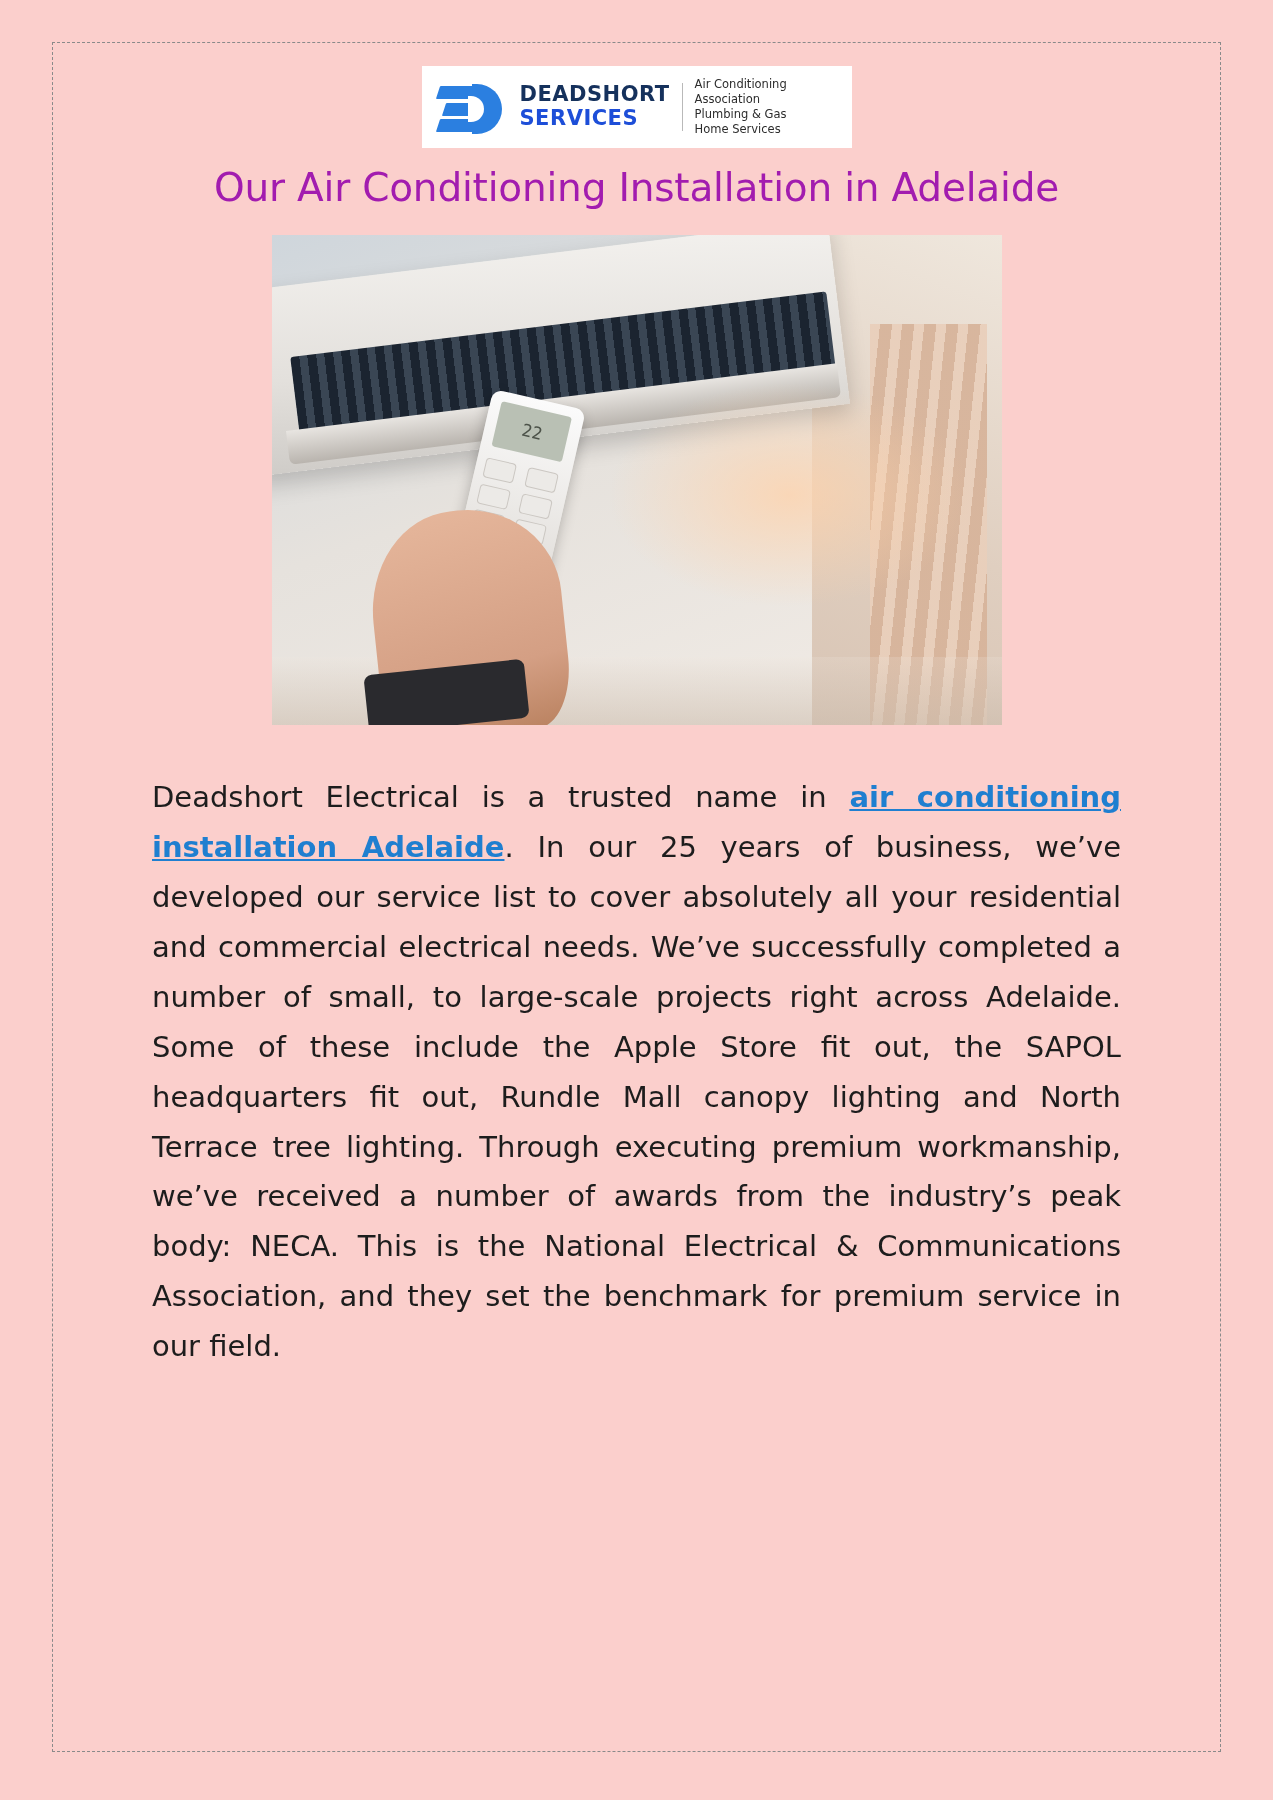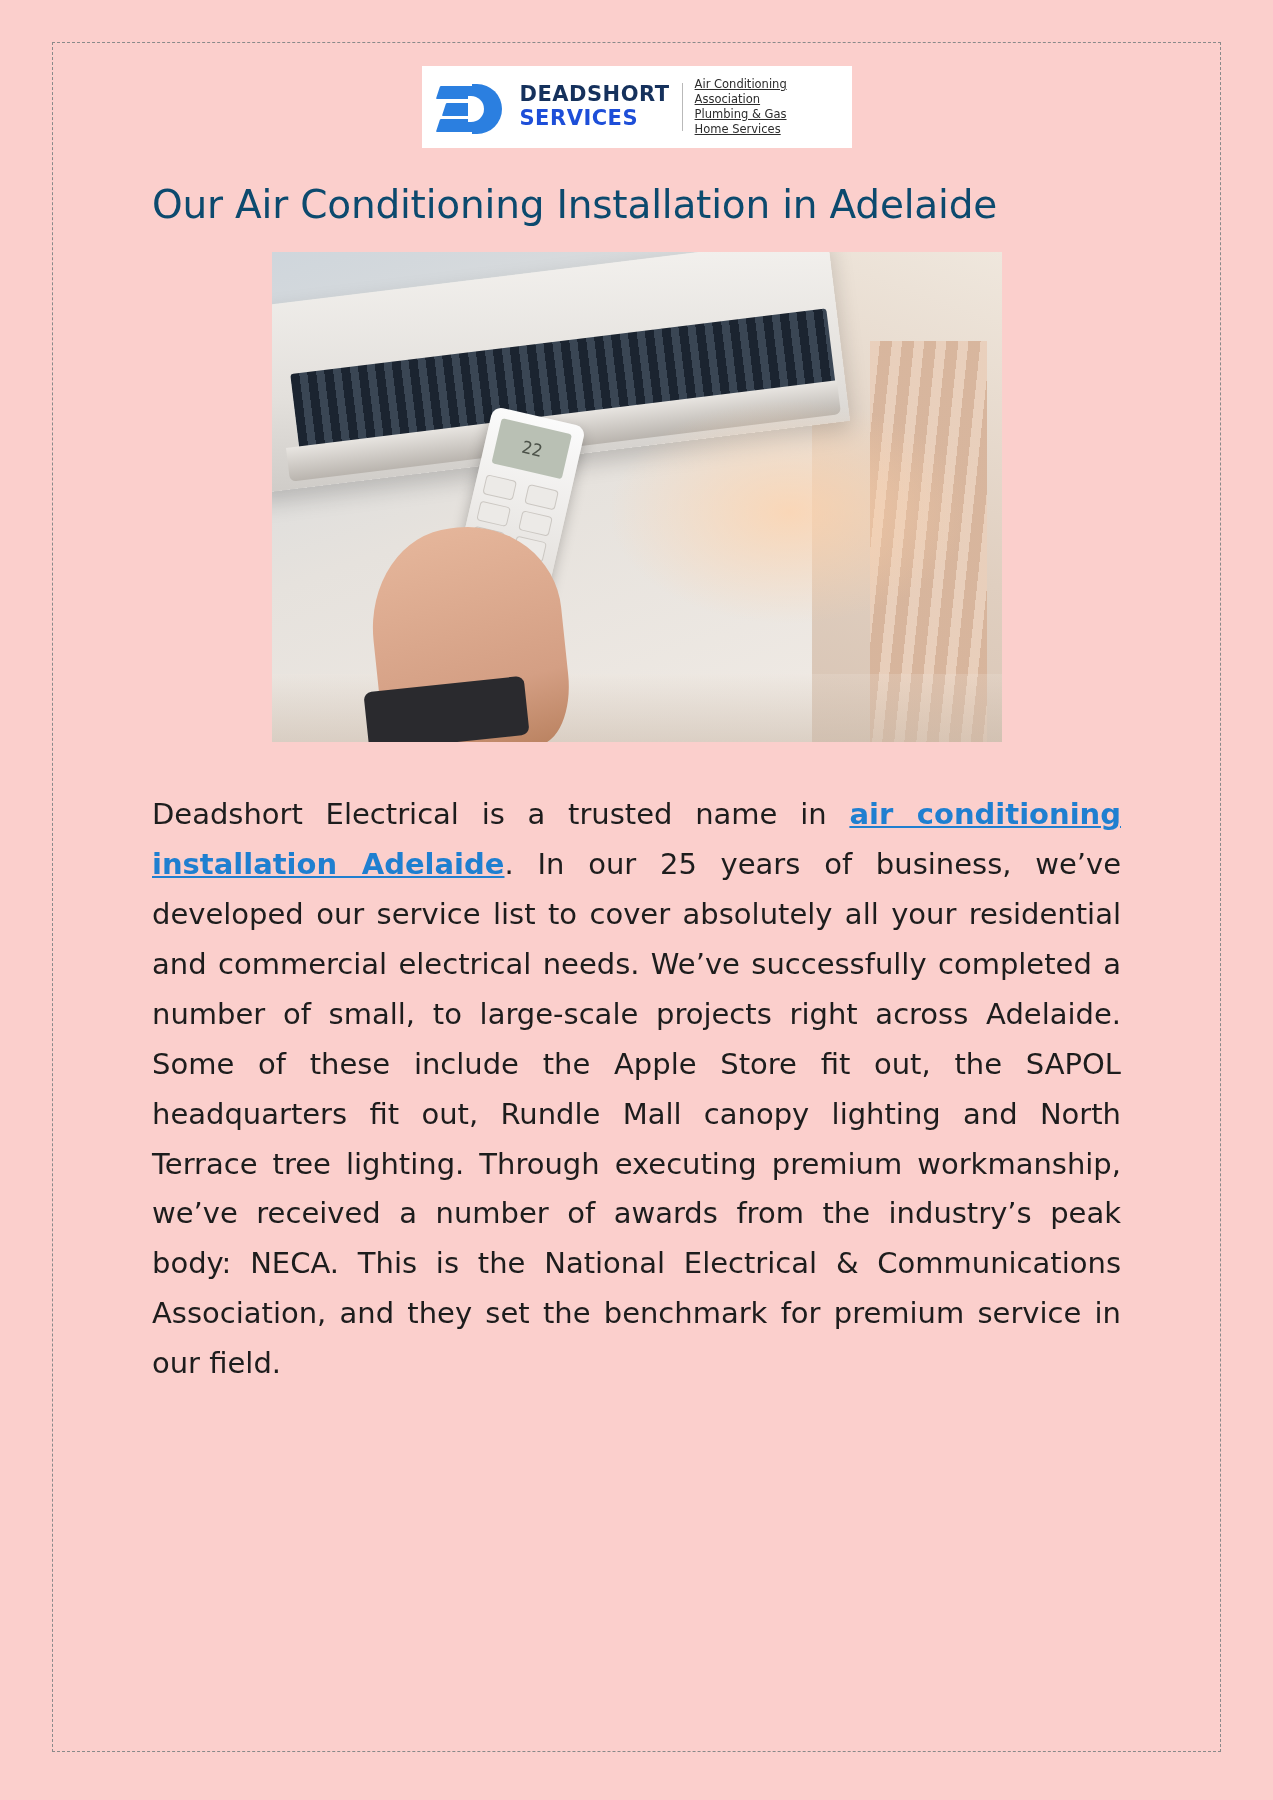--- a/index.html
+++ b/index.html
@@ -102,30 +102,29 @@
     font-weight: bold;
     font-size: 21px;
     letter-spacing: 0.5px;
     color: #1d4ed8;
   }
   .logo-services {
     padding-left: 12px;
     font-size: 11.5px;
     line-height: 1.32;
     color: #2c2c2c;
-    text-decoration: underline;
   }
   
   .title {
-    margin: 31px 0 0 0;
-    text-align: left;
+    margin: 14px 0 0 0;
+    text-align: center;
     font-size: 39px;
     line-height: 1.32;
     font-weight: normal;
-    color: #0c4a6e;
+    color: #a21caf;
     letter-spacing: -0.2px;
   }
   
   .hero {
     width: 730px;
     height: 490px;
     margin: 22px auto 0 auto;
     position: relative;
     overflow: hidden;
     background: linear-gradient(160deg, #cfd6dc 0%, #e6e2dd 45%, #f2ece6 100%);

